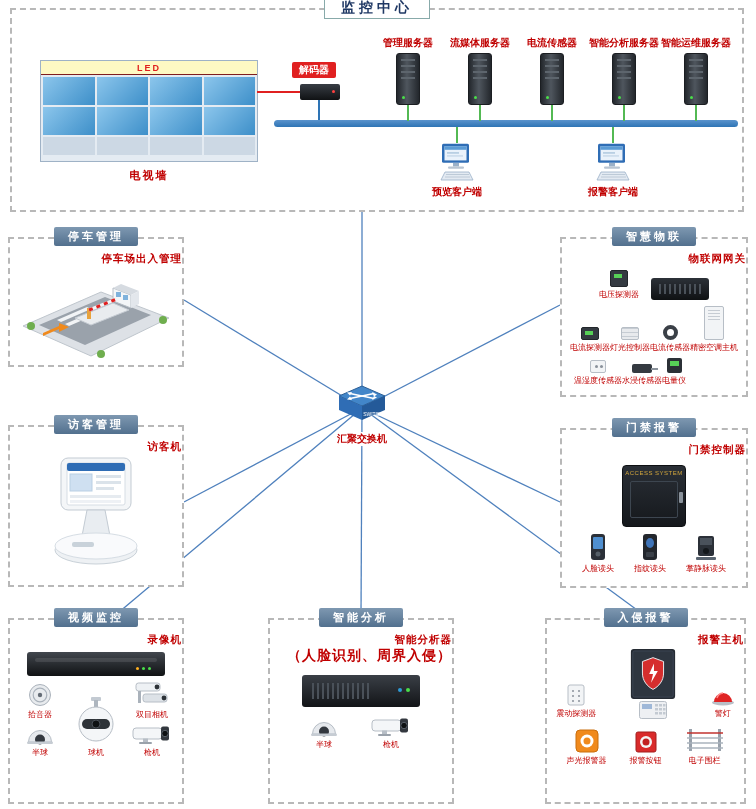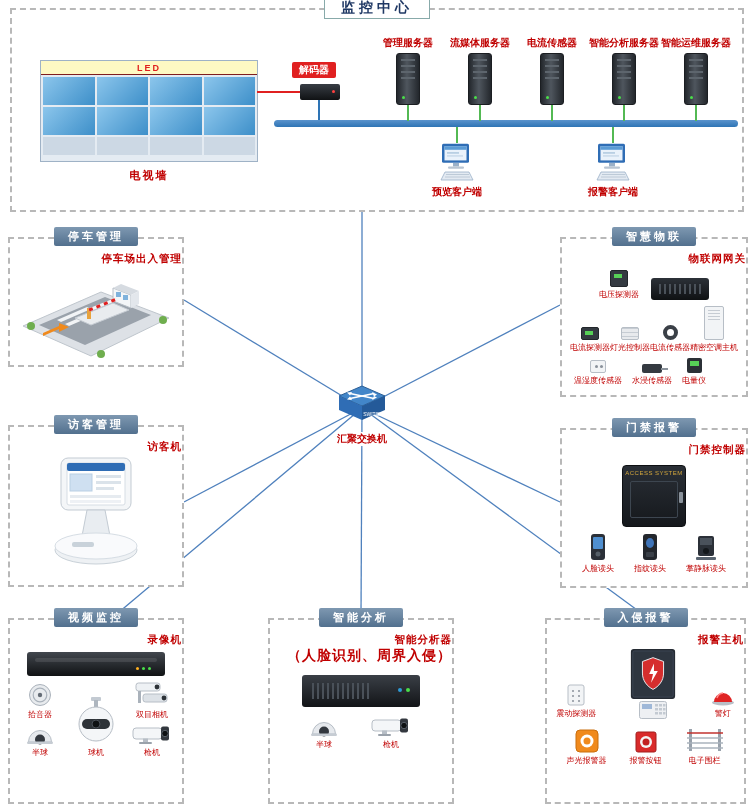--- a/index.html
+++ b/index.html
@@ -58,21 +58,21 @@
   .sec-access{left:560px;top:428px;width:188px;height:160px;}
   .sec-video{left:8px;top:618px;width:176px;height:186px;}
   .sec-analysis{left:268px;top:618px;width:186px;height:186px;}
   .sec-intrusion{left:545px;top:618px;width:201px;height:186px;}
   .center-art{display:flex;justify-content:center;margin-top:2px;}
 
   
   .iot-row{display:flex;align-items:flex-end;}
   .iot-row1{justify-content:center;gap:12px;margin-top:4px;}
   .iot-row2{justify-content:space-between;padding:0 8px;margin-top:6px;}
-  .iot-row3{justify-content:flex-start;gap:10px;padding:0 12px;margin-top:5px;}
+  .iot-row3{justify-content:flex-start;padding:0 12px;margin-top:5px;}
   .iot-gateway{width:58px;height:22px;background:linear-gradient(#2c3138,#0f1113);border-radius:3px;position:relative;}
   .iot-gateway::before{content:"";position:absolute;left:8px;right:8px;top:6px;bottom:6px;
     background:repeating-linear-gradient(90deg,#4a5159 0 2px,transparent 2px 5px);}
   .iot-box{width:18px;height:13px;background:#343a41;border:1px solid #22262b;border-radius:2px;position:relative;box-sizing:border-box;}
   .iot-box.tall{height:17px;}
   .iot-box.screened::after{content:"";position:absolute;left:3px;top:3px;width:8px;height:4px;background:#57d057;}
   .iot-light{width:18px;height:13px;background:#e8eaed;border:1px solid #b7bec6;border-radius:2px;
     background-image:repeating-linear-gradient(#c6ccd3 0 1px,transparent 1px 4px);box-sizing:border-box;}
   .iot-donut{width:15px;height:15px;border:4px solid #3a4047;border-radius:50%;background:#fff;box-sizing:border-box;}
   .iot-ac{width:20px;height:34px;background:#f2f4f6;border:1px solid #b7bec6;border-radius:2px;position:relative;box-sizing:border-box;}

